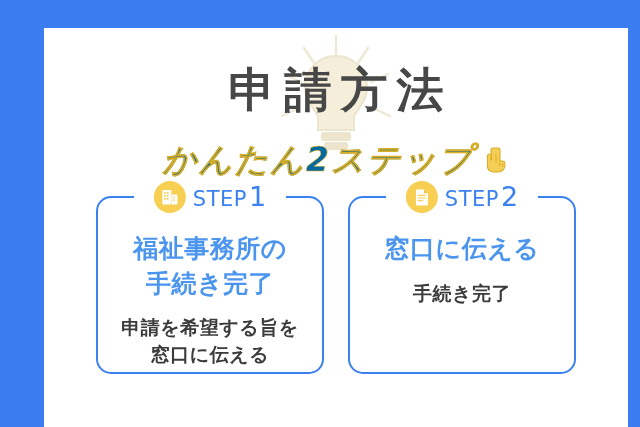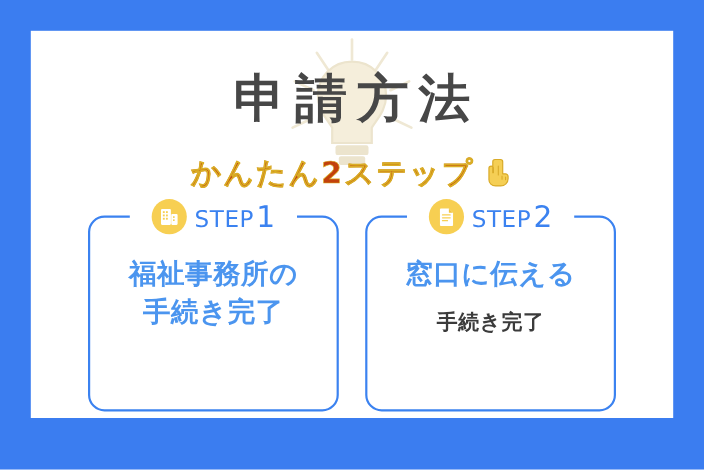--- a/index.html
+++ b/index.html
@@ -15,24 +15,24 @@
   .frame {
     position: relative;
     width: 640px;
     height: 427px;
     background: #3b7df0;
     overflow: hidden;
   }
 
   .panel {
     position: absolute;
-    left: 28px;
+    left: 44px;
     top: 28px;
     width: 584px;
-    height: 352px;
+    height: 399px;
     background: #ffffff;
   }
 
   
   .title-block {
     position: absolute;
     left: 0;
     top: 0;
     width: 584px;
     height: 162px;
@@ -68,26 +68,27 @@
     left: 0;
     top: 115px;
     width: 584px;
     display: flex;
     align-items: center;
     justify-content: center;
     gap: 9px;
   }
 
   .subtitle {
-    font-size: 27px;
+    font-size: 33px;
     font-weight: bold;
     letter-spacing: 2px;
-    color: #c2410c;
+    color: #0369a1;
     line-height: 1;
     white-space: nowrap;
+    font-style: italic;
     -webkit-text-stroke: 0.6px #d9ae25;
   }
 
   .point-hand {
     width: 26px;
     height: 28px;
     display: block;
   }
 
   
@@ -245,20 +246,24 @@
             <span class="step-word">STEP</span>
             <span class="step-num">1</span>
           </span>
         </div>
 
         <div class="step-body">
           <div class="step-heading">
             <div>福祉事務所の</div>
             <div>手続き完了</div>
           </div>
+          <div class="step-text">
+            <div>申請を希望する旨を</div>
+            <div>窓口に伝える</div>
+          </div>
         </div>
       </div>
 
       <div class="step-card">
         <div class="notch"></div>
         <div class="step-head">
           <span class="step-icon">
             <svg width="20" height="20" viewBox="0 0 20 20">
               <path d="M5 2.5 h7.2 L16 6.3 V17.5 a0.9 0.9 0 0 1 -0.9 0.9 H5 a0.9 0.9 0 0 1 -0.9 -0.9 V3.4 A0.9 0.9 0 0 1 5 2.5 z" fill="#ffffff"></path>
               <path d="M12.2 2.5 L16 6.3 h-3.8 z" fill="#f0c341"></path>

